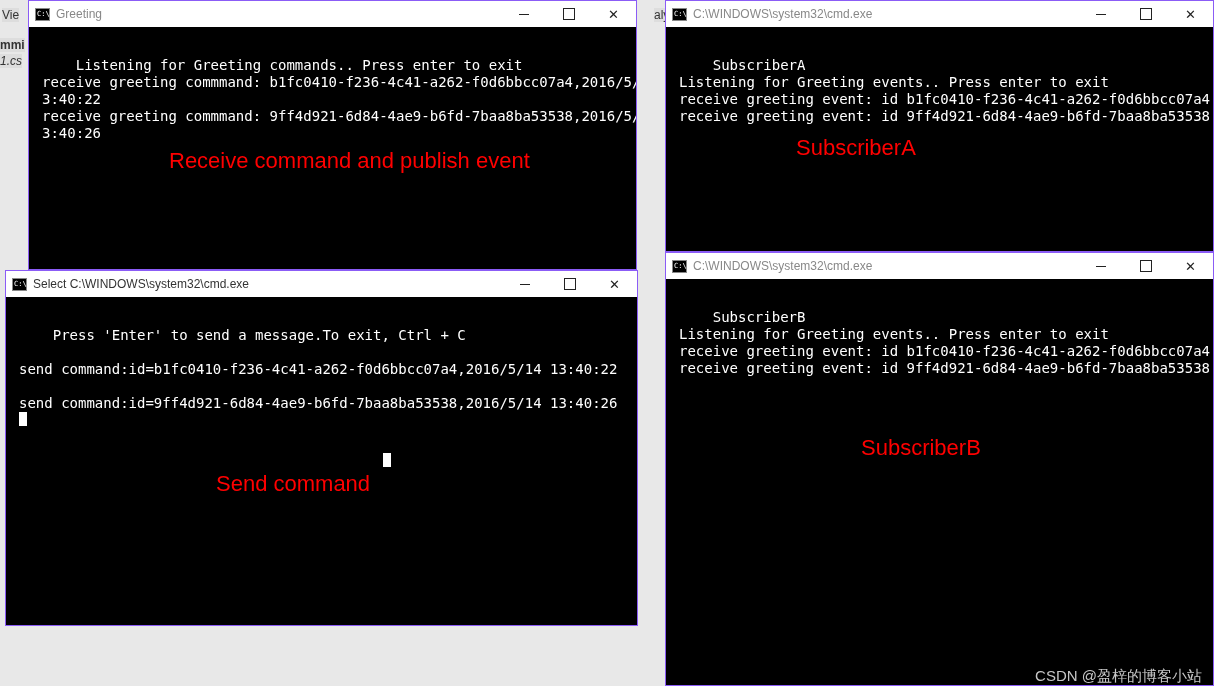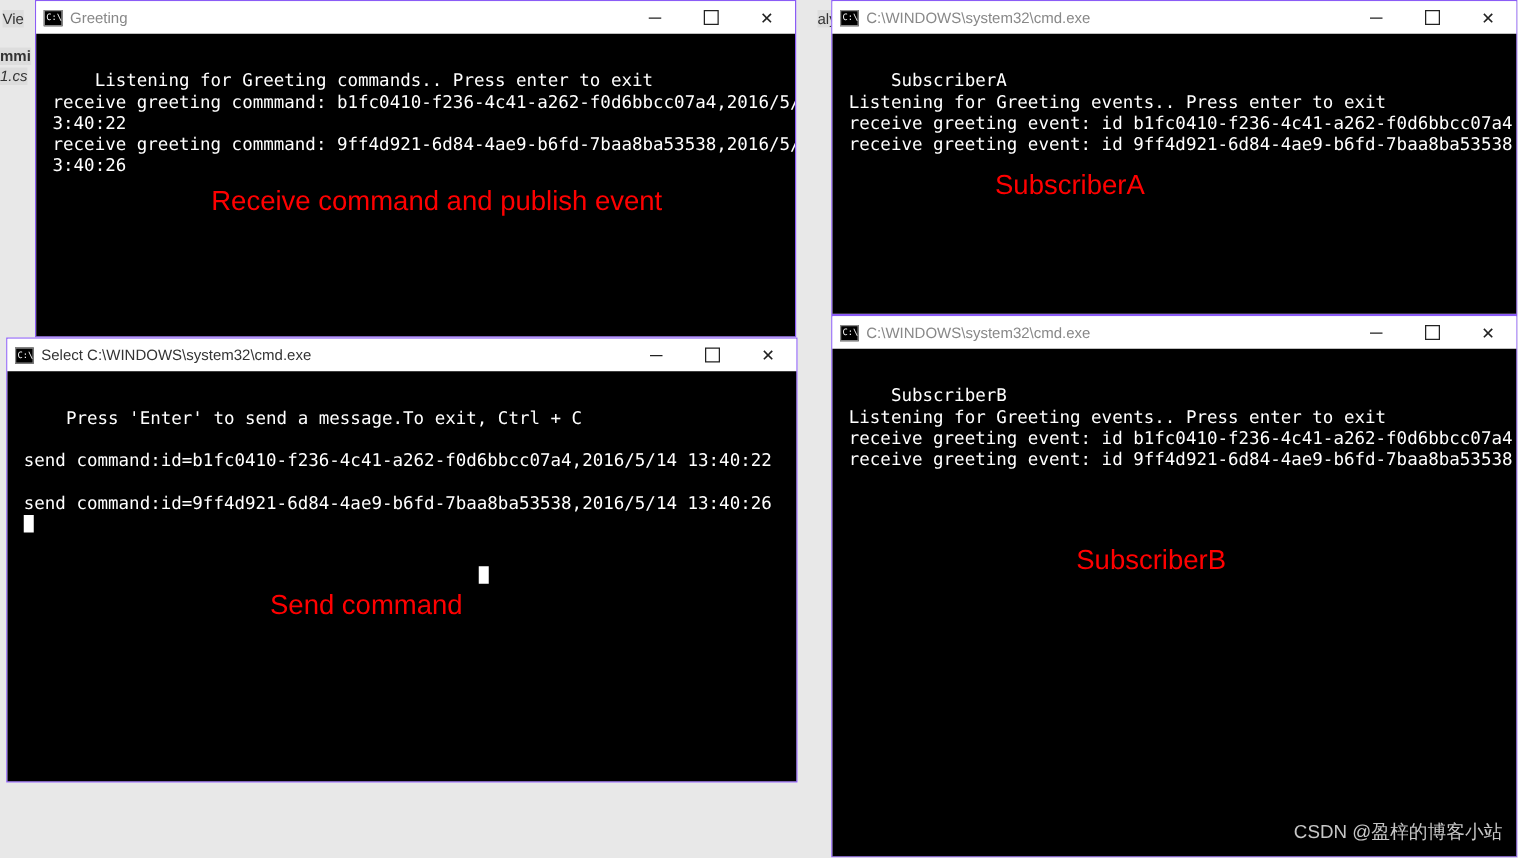--- a/index.html
+++ b/index.html
@@ -117,21 +117,21 @@
       display: inline-block;
       width: 8px;
       height: 14px;
       background: #fff;
       vertical-align: baseline;
     }
     
     .watermark {
       position: absolute;
       right: 12px;
-      bottom: 11px;
+      bottom: 0;
       color: rgba(220,220,220,0.9);
       font-size: 15px;
       font-family: Arial, "Microsoft YaHei", sans-serif;
       pointer-events: none;
       text-align: right;
     }
     
   </style>
 </head>
 <body>

